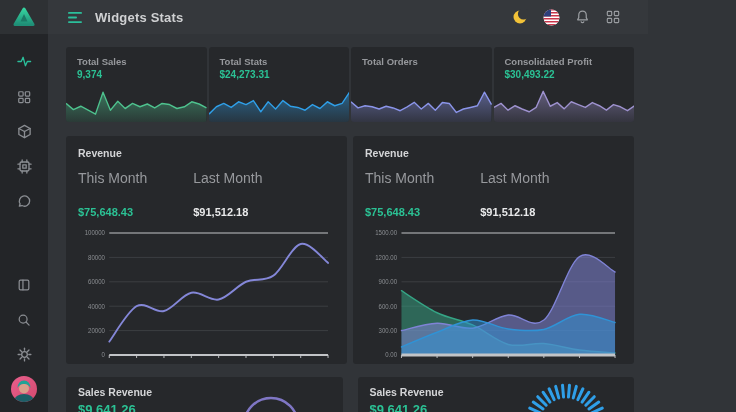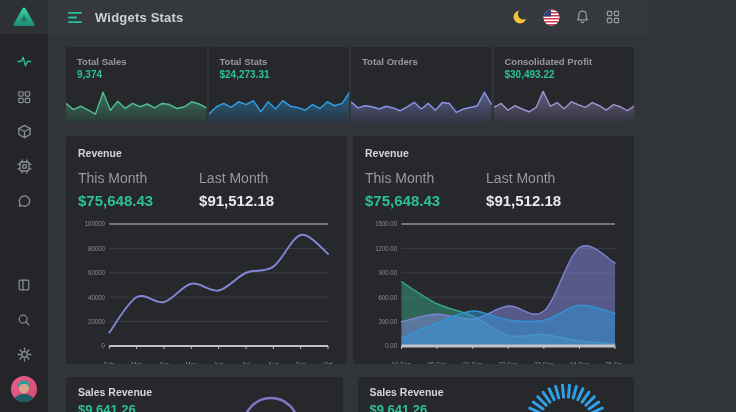--- a/index.html
+++ b/index.html
@@ -36,21 +36,21 @@
   .stat-value { font-size:10px; font-weight:700; color:#2bc194; margin-top:2px; }
   .spark { position:absolute; left:0; right:0; bottom:0; height:34px; }
   .spark svg { display:block; }
 
   
   .charts-row { display:grid; grid-template-columns:1fr 1fr; gap:6px; margin-top:14px; }
   .chart-card { background:#26282b; border-radius:3px; height:228px; padding:11px 12px 0; overflow:hidden; }
   .card-title { font-size:10.5px; font-weight:700; color:#d4d5d7; }
   .metrics { display:flex; gap:46px; margin-top:11px; }
   .metric-label { font-size:14px; color:#97999d; }
-  .metric-value { font-size:15px; font-weight:700; margin-top:6px; }
+  .metric-value { font-size:11px; font-weight:700; margin-top:20px; }
   .metric-value.green { color:#2bc194; }
   .metric-value.white { color:#e8e9ea; }
   .chart-box { margin-top:5px; }
   .tick { font-size:7px; fill:#8a8d91; font-family:"Liberation Sans",sans-serif; }
 
   
   .bottom-row { display:grid; grid-template-columns:1fr 1fr; gap:15px; margin-top:13px; }
   .bottom-card { background:#26282b; border-radius:3px; height:110px; padding:9px 12px 0; position:relative; overflow:hidden; }
   .bottom-deco { position:absolute; top:0; right:14px; width:120px; height:110px; }
 </style>

